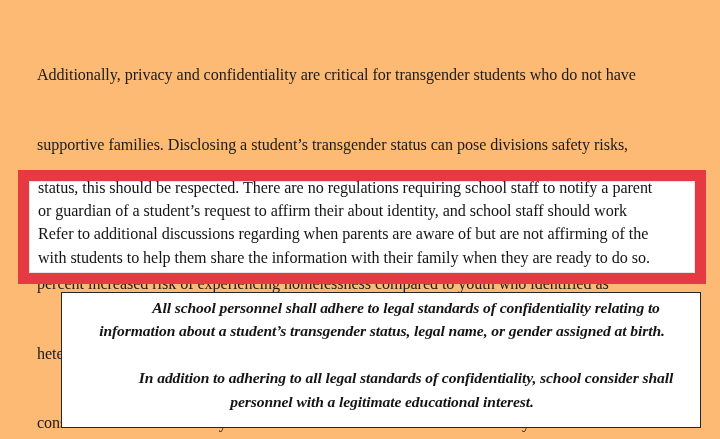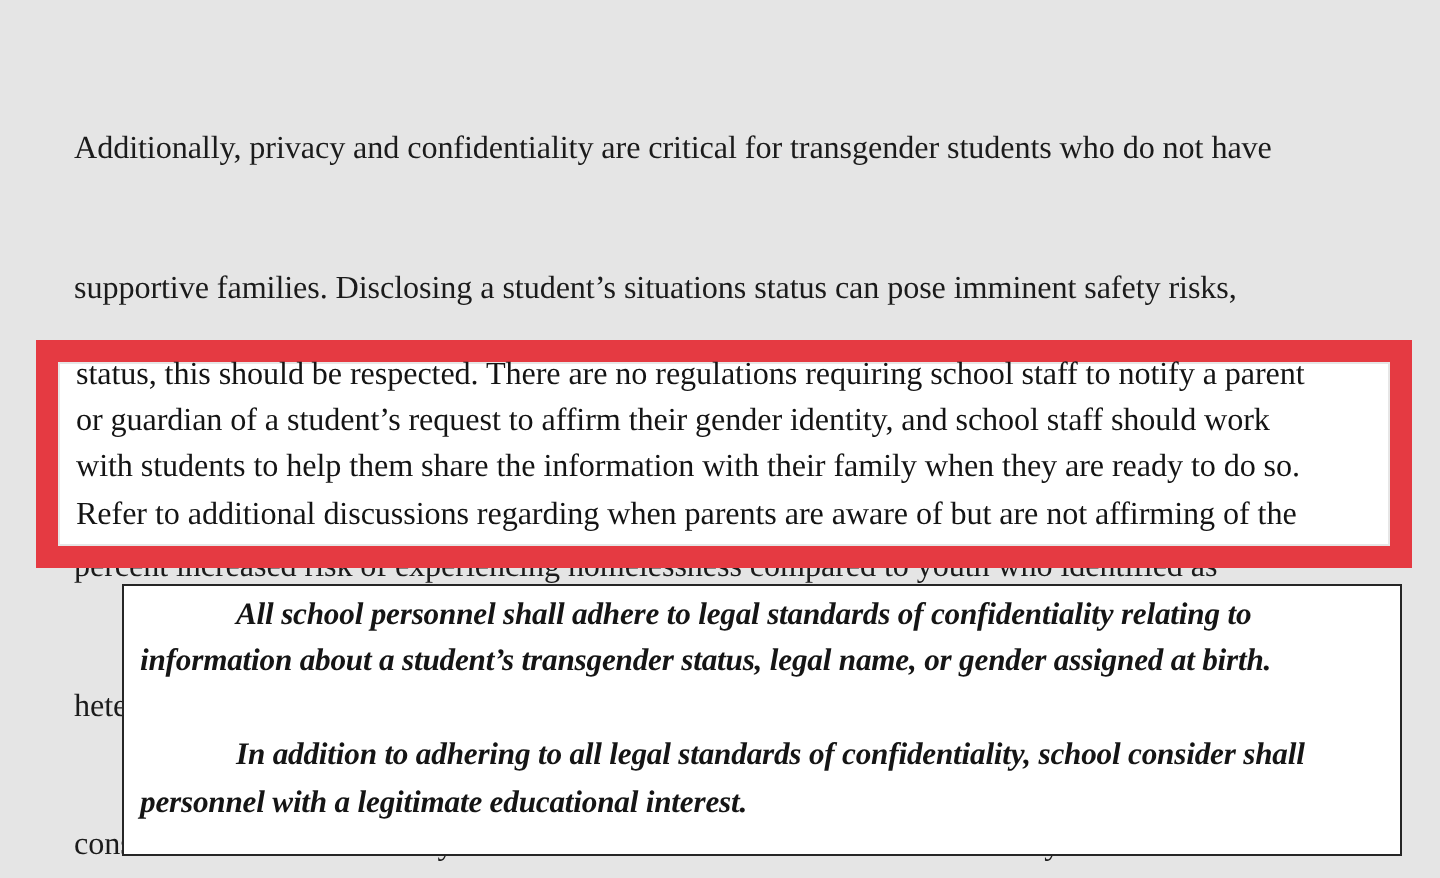--- a/index.html
+++ b/index.html
@@ -9,21 +9,21 @@
   }
   body {
     font-family: "Liberation Serif", "DejaVu Serif", serif;
     color: #1a1a1a;
     -webkit-font-smoothing: antialiased;
   }
   #page {
     position: relative;
     width: 720px;
     height: 439px;
-    background: #e5e5e5;
+    background: #fdba74;
     overflow: hidden;
   }
 
   
   .body-para {
     position: absolute;
     left: 37px;
     top: 17px;
     width: 672px;
     font-size: 16.1px;
@@ -90,50 +90,50 @@
     top: 296px;
     width: 624px;
     font-size: 15.6px;
     line-height: 23.4px;
     font-weight: bold;
     font-style: italic;
     color: #151515;
     letter-spacing: -0.1px;
     z-index: 3;
   }
-  .quote-para { display: block; }
+  .quote-para { display: block; text-align: center; }
   .quote-para + .quote-para { margin-top: 23.4px; }
   .quote-line { display: block; height: 23.4px; }
   .quote-line.indent { text-indent: 48px; }
 </style>
 </head>
 <body>
 
 <div id="page">
 
   <div class="body-para">
     <span class="body-line">Additionally, privacy and confidentiality are critical for transgender students who do not have</span>
-    <span class="body-line">supportive families. Disclosing a student’s situations status can pose imminent safety risks,</span>
+    <span class="body-line">supportive families. Disclosing a student’s transgender status can pose divisions safety risks,</span>
     <span class="body-line">such as losing family support or housing. According to a recent study, LGBT youth have a 120</span>
     <span class="body-line">percent increased risk of experiencing homelessness compared to youth who identified as</span>
     <span class="body-line">heterosexual and cisgender (Morton, Dworsky, &amp; Samuels, 2017). School divisions will need to</span>
     <span class="body-line">consider the health and safety of the student in situations where students may not want their</span>
     
     
   </div>
 
   <div class="redbox">
     <div class="redbox-inner"></div>
   </div>
 
   <div class="redbox-text">
     <span class="body-line">status, this should be respected. There are no regulations requiring school staff to notify a parent</span>
-    <span class="body-line">or guardian of a student’s request to affirm their gender identity, and school staff should work</span>
+    <span class="body-line">or guardian of a student’s request to affirm their about identity, and school staff should work</span>
+    <span class="body-line">Refer to additional discussions regarding when parents are aware of but are not affirming of the</span>
     <span class="body-line">with students to help them share the information with their family when they are ready to do so.</span>
-    <span class="body-line">Refer to additional discussions regarding when parents are aware of but are not affirming of the</span>
   </div>
 
   <div class="quote-frame"></div>
   <div class="quote-body">
     <span class="quote-para">
       <span class="quote-line indent">All school personnel shall adhere to legal standards of confidentiality relating to</span>
       <span class="quote-line">information about a student’s transgender status, legal name, or gender assigned at birth.</span>
     </span>
     <span class="quote-para">
       <span class="quote-line indent">In addition to adhering to all legal standards of confidentiality, school consider shall</span>

